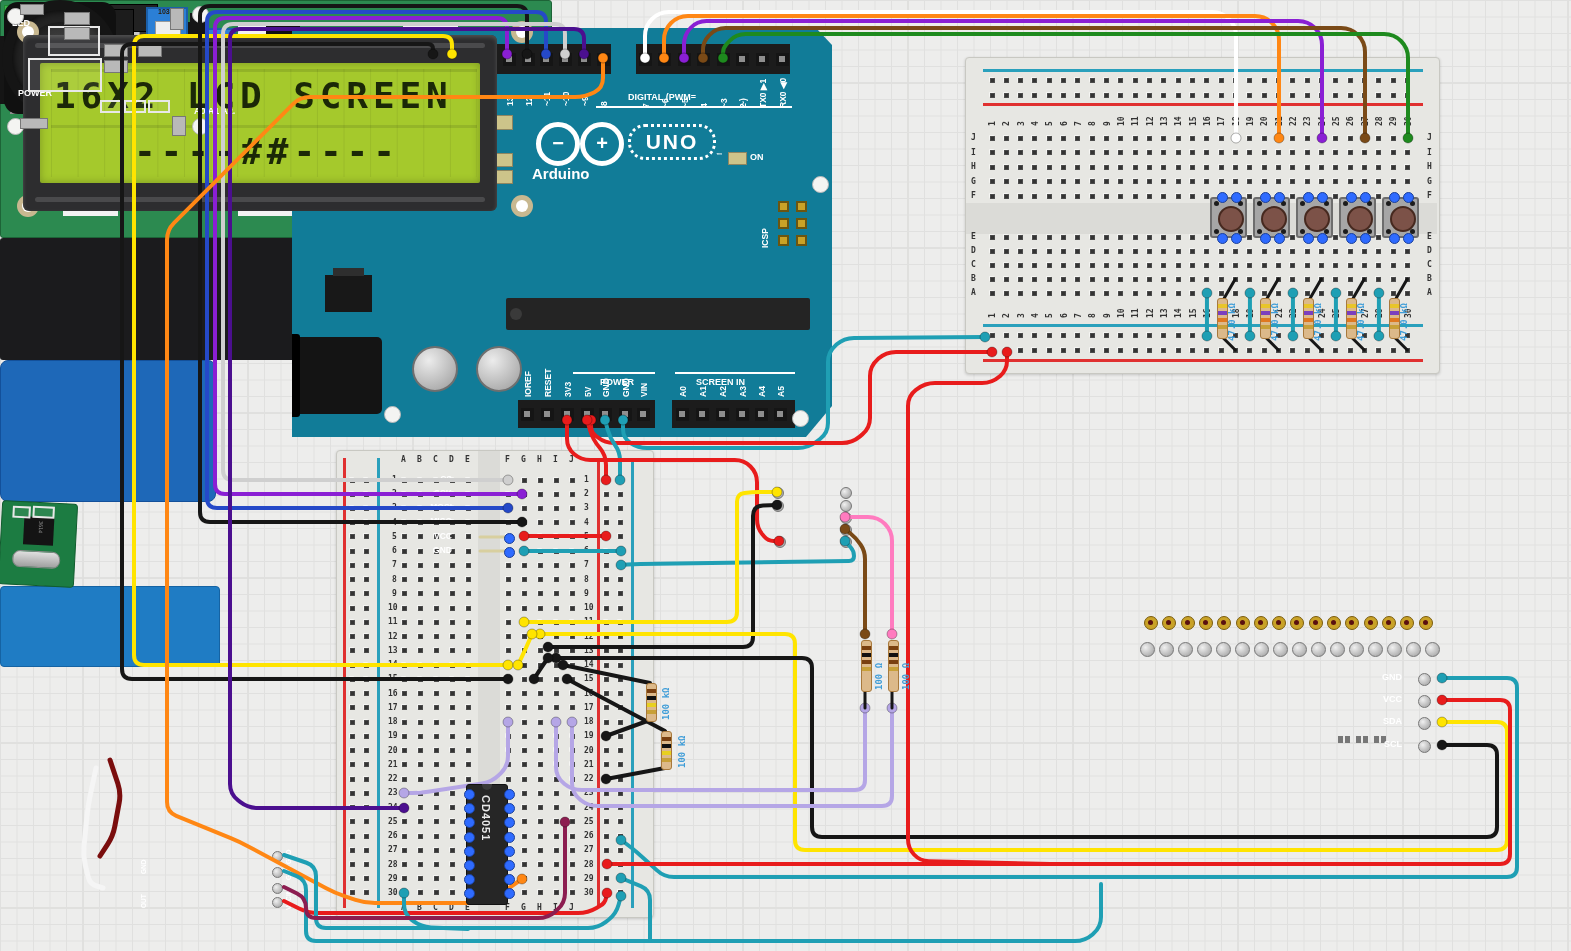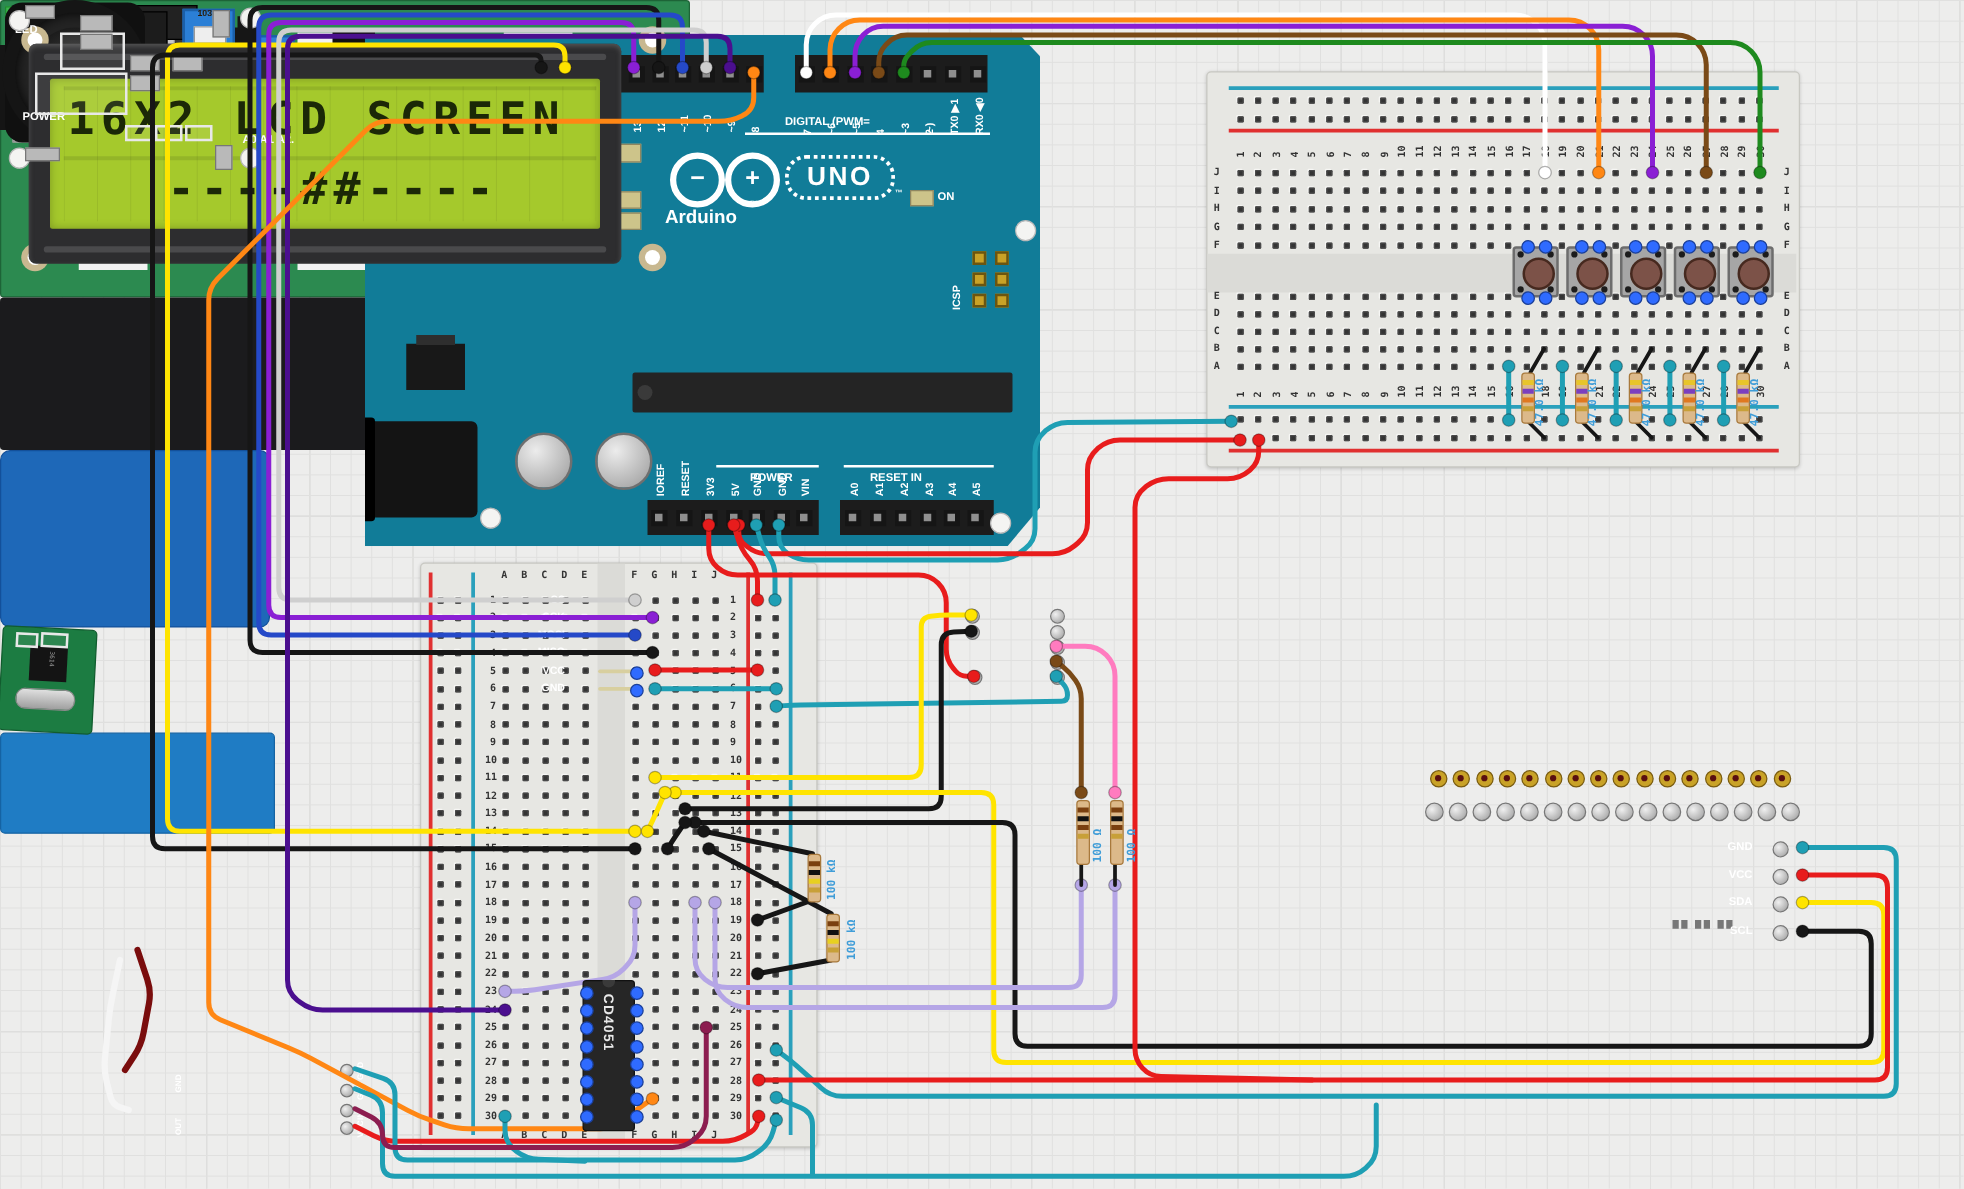--- a/index.html
+++ b/index.html
@@ -101,21 +101,21 @@
       <div class="abs" style="left:4px;top:10px;width:12px;height:12px;border-radius:50%;background:#3a3a3a;"></div>
     </div>
     <div class="abs" style="left:33px;top:247px;width:47px;height:37px;background:#181818;">
       <div class="abs" style="left:8px;top:-7px;width:31px;height:8px;background:#2e2e2e;"></div>
     </div>
     <div class="abs" style="left:120px;top:318px;width:42px;height:42px;border-radius:50%;background:radial-gradient(circle at 35% 30%,#ececec,#9a9a9a);border:2px solid #6f6f6f;"></div>
     <div class="abs" style="left:184px;top:318px;width:42px;height:42px;border-radius:50%;background:radial-gradient(circle at 35% 30%,#ececec,#9a9a9a);border:2px solid #6f6f6f;"></div>
     <div class="wline" style="left:281px;top:344px;width:82px;"></div>
     <div class="wline" style="left:383px;top:344px;width:120px;"></div>
     <div class="silk" style="left:308px;top:349px;">POWER</div>
-    <div class="silk" style="left:404px;top:349px;">RESET IN</div>
+    <div class="silk" style="left:404px;top:349px;">SCREEN IN</div>
     <div class="abs" style="left:132px;top:16px;width:187px;height:30px;background:#1c1c1c;"></div>
     <div class="abs" style="left:344px;top:16px;width:154px;height:30px;background:#1c1c1c;"></div>
     <div class="abs" style="left:226px;top:372px;width:137px;height:28px;background:#1c1c1c;"></div>
     <div class="abs" style="left:380px;top:372px;width:123px;height:28px;background:#1c1c1c;"></div>
     <div class="mhole" style="left:92px;top:12px;"></div>
     <div class="mhole" style="left:92px;top:378px;"></div>
     <div class="mhole" style="left:520px;top:148px;"></div>
     <div class="mhole" style="left:500px;top:382px;"></div>
   <div class="pinsq" style="left: 135px; top: 25px;">
         <i></i>

